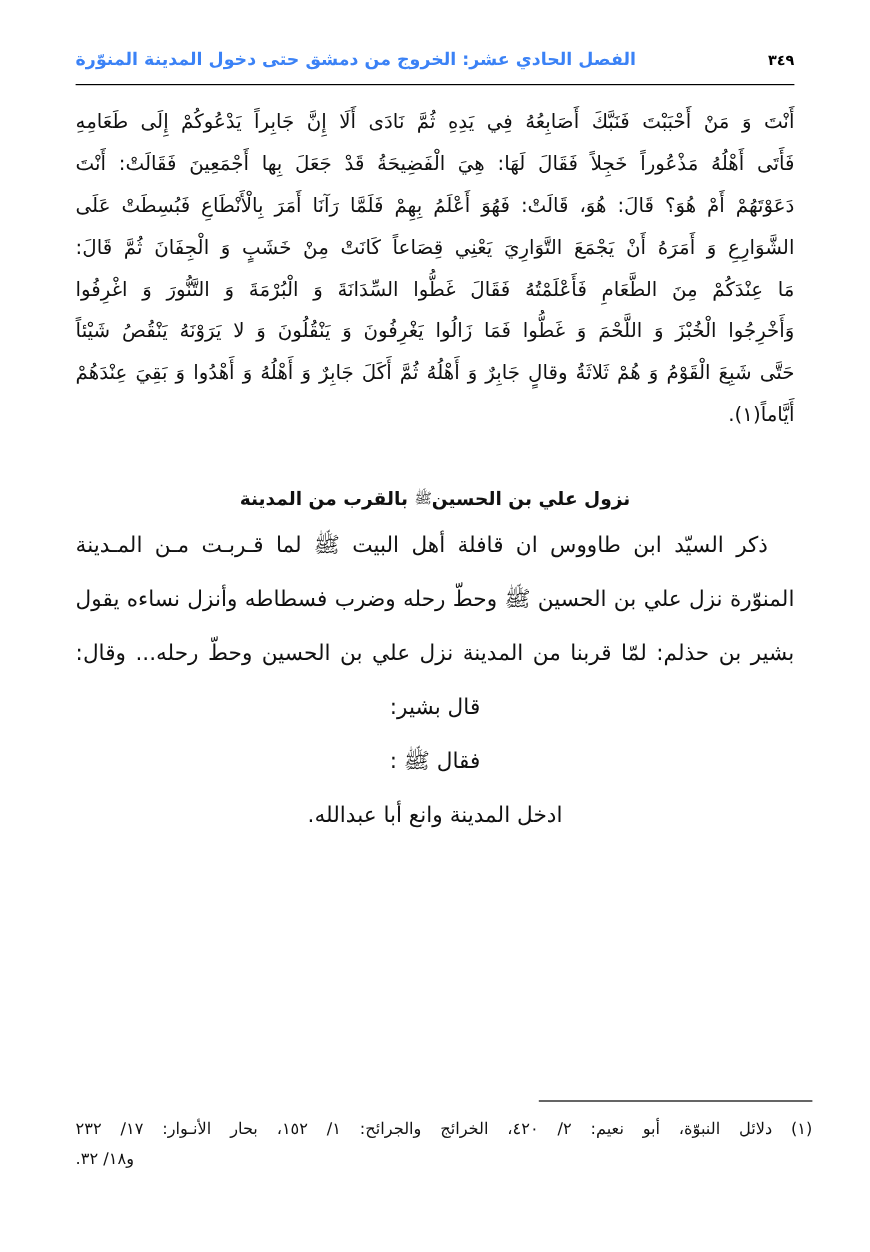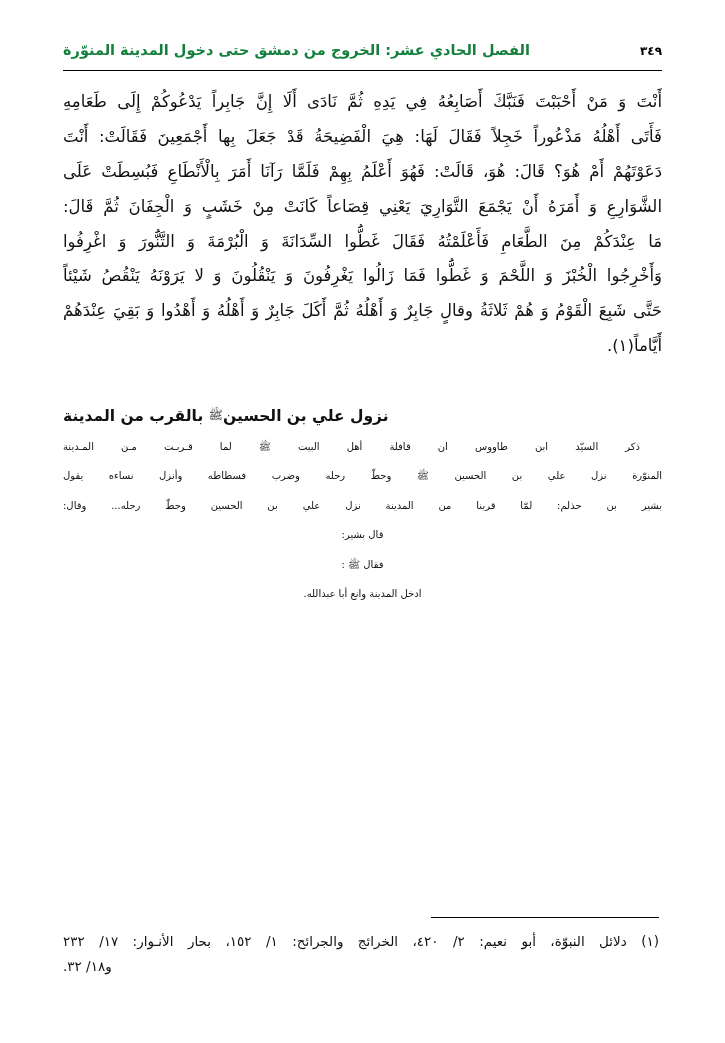--- a/index.html
+++ b/index.html
@@ -28,21 +28,21 @@
     right: 63px;
     left: 63px;
     display: flex;
     flex-direction: row-reverse;
     align-items: baseline;
     justify-content: space-between;
   }
   .header-title {
     font-size: 14.5px;
     font-weight: bold;
-    color: #15803d;
+    color: #3b82f6;
     letter-spacing: 0;
     direction: rtl;
     white-space: nowrap;
   }
   .header-page {
     font-size: 12px;
     font-weight: bold;
     color: #000;
     direction: rtl;
   }
@@ -77,48 +77,48 @@
   }
   .verse-block p.last-line {
     text-align: center;
     text-align-last: right;
   }
 
   .section-title {
     margin: 46px 0 12px 0;
     font-size: 15.5px;
     font-weight: bold;
-    text-align: left;
+    text-align: center;
     direction: rtl;
   }
   .section-title .salawat {
     font-size: 12px;
     font-weight: normal;
     vertical-align: 2px;
   }
 
   .prose p {
     margin: 0 0 10px 0;
-    font-size: 10px;
+    font-size: 18px;
     line-height: 1.95;
     direction: rtl;
     text-align: justify;
     text-align-last: justify;
   }
   .prose p.indent { text-indent: 22px; }
   .prose p.centered {
     text-align: center;
     text-align-last: center;
   }
 
   
   .footnote {
     position: absolute;
     bottom: 64px;
-    right: 66px;
+    right: 48px;
     left: 63px;
     direction: rtl;
   }
   .footnote-rule {
     width: 228px;
     height: 1px;
     background: #000;
     margin: 0 0 11px 0;
   }
   .footnote-text {

